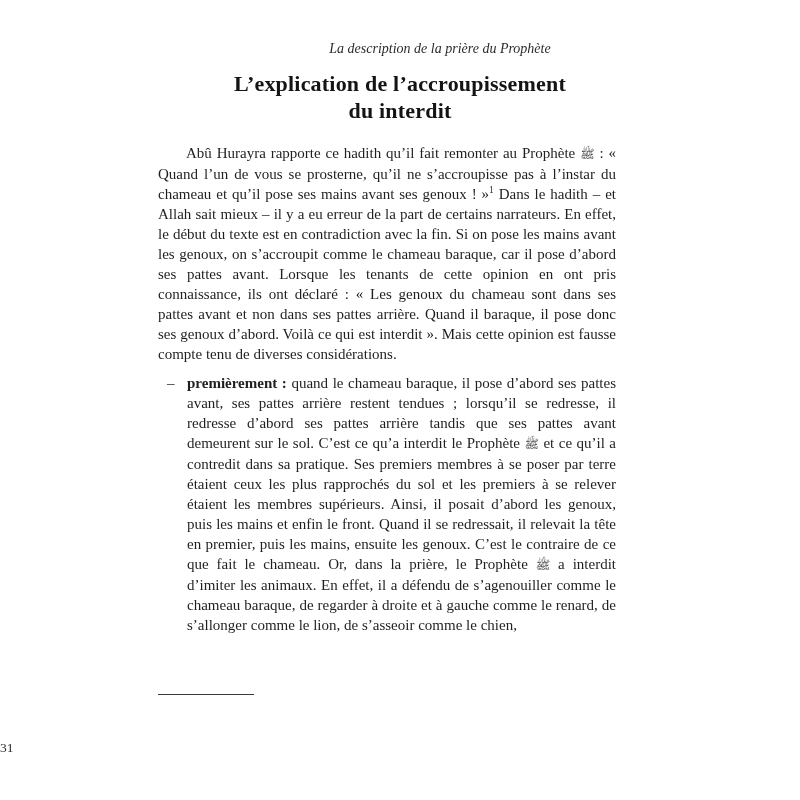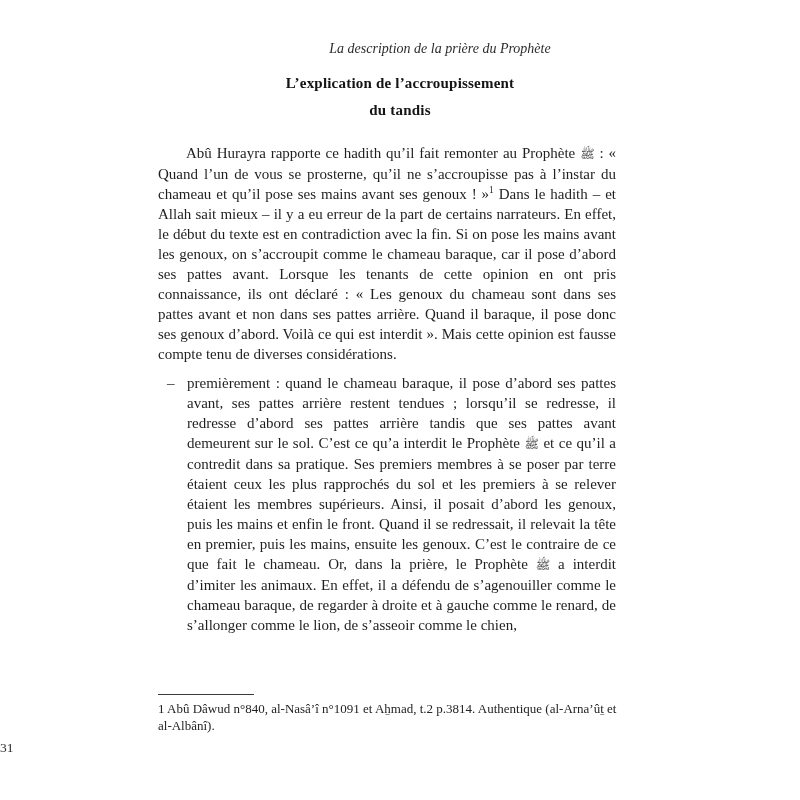--- a/index.html
+++ b/index.html
@@ -20,21 +20,21 @@
     text-align: center;
     font-style: italic;
     font-size: 14px;
     color: #2b2b2b;
     padding-left: 40px;
   }
   .chapter-title {
     position: absolute; top: 70px; left: 0; width: 100%;
     text-align: center;
     font-weight: bold;
-    font-size: 15px;
+    font-size: 22px;
     line-height: 27px;
     color: #141414;
     letter-spacing: 0.2px;
   }
   .content {
     position: absolute; top: 143px; left: 158px; width: 458px;
     font-size: 15px;
     line-height: 20px;
     text-align: justify;
     color: #1f1f1f;
@@ -42,21 +42,21 @@
   .para-lead { text-indent: 28px; margin: 0; }
   .list-item {
     position: relative;
     margin-top: 9px;
     padding-left: 29px;
   }
   .list-marker {
     position: absolute; left: 9px; top: 0;
   }
   .seg-text { }
-  .seg-bold { font-weight: normal; }
+  .seg-bold { font-weight: bold; }
   .seg-sup  { vertical-align: super; font-size: 0.62em; line-height: 0; }
   .seg-saw  {
     font-size: 0.8em;
     font-family: "DejaVu Sans", "Liberation Sans", sans-serif;
   }
   .footnote {
     position: absolute; top: 694px; left: 158px; width: 468px;
     font-size: 13px;
     line-height: 16.5px;
     color: #242424;
@@ -76,34 +76,33 @@
 </style>
 </head>
 <body>
 
 <div class="page">
 
   <div class="running-header">La description de la prière du Prophète</div>
 
   <div class="chapter-title">
     <div>L’explication de l’accroupissement</div>
-    <div>du tandis</div>
+    <div>du interdit</div>
   </div>
 
   <div class="content">
 
     <p class="para-lead"><span class="seg-text">Abû Hurayra rapporte ce hadith qu’il fait remonter au Prophète </span><span class="seg-saw">ﷺ</span><span class="seg-text"> : « Quand l’un de vous se prosterne, qu’il ne s’accroupisse pas à l’instar du chameau et qu’il pose ses mains avant ses genoux ! »</span><span class="seg-sup">1</span><span class="seg-text"> Dans le hadith – et Allah sait mieux – il y a eu erreur de la part de certains narrateurs. En effet, le début du texte est en contradiction avec la fin. Si on pose les mains avant les genoux, on s’accroupit comme le chameau baraque, car il pose d’abord ses pattes avant. Lorsque les tenants de cette opinion en ont pris connaissance, ils ont déclaré : « Les genoux du chameau sont dans ses pattes avant et non dans ses pattes arrière. Quand il baraque, il pose donc ses genoux d’abord. Voilà ce qui est interdit ». Mais cette opinion est fausse compte tenu de diverses considérations.</span></p>
 
     <div class="list-item">
       <span class="list-marker">–</span>
       <span><span class="seg-bold">premièrement : </span><span class="seg-text">quand le chameau baraque, il pose d’abord ses pattes avant, ses pattes arrière restent tendues ; lorsqu’il se redresse, il redresse d’abord ses pattes arrière tandis que ses pattes avant demeurent sur le sol. C’est ce qu’a interdit le Prophète </span><span class="seg-saw">ﷺ</span><span class="seg-text"> et ce qu’il a contredit dans sa pratique. Ses premiers membres à se poser par terre étaient ceux les plus rapprochés du sol et les premiers à se relever étaient les membres supérieurs. Ainsi, il posait d’abord les genoux, puis les mains et enfin le front. Quand il se redressait, il relevait la tête en premier, puis les mains, ensuite les genoux. C’est le contraire de ce que fait le chameau. Or, dans la prière, le Prophète </span><span class="seg-saw">ﷺ</span><span class="seg-text"> a interdit d’imiter les animaux. En effet, il a défendu de s’agenouiller comme le chameau baraque, de regarder à droite et à gauche comme le renard, de s’allonger comme le lion, de s’asseoir comme le chien,</span></span>
     </div>
 
   </div>
 
   <div class="footnote">
     <div class="footnote-rule"></div>
-    <div>1  Abû Dâwud n°840, al-Nasâ’î n°1091 et Aẖmad, t.2 p.3814. Authentique (al-Arna’ûṯ et al-Albânî).</div>
   </div>
 
   <div class="page-number">31</div>
 
 </div>
 
 </body></html>

